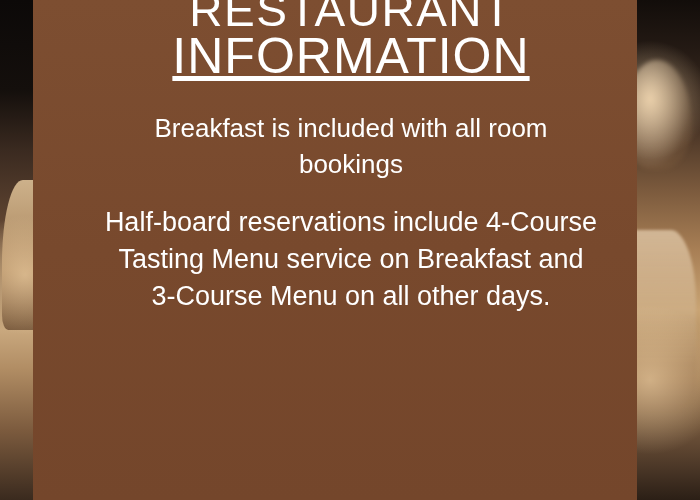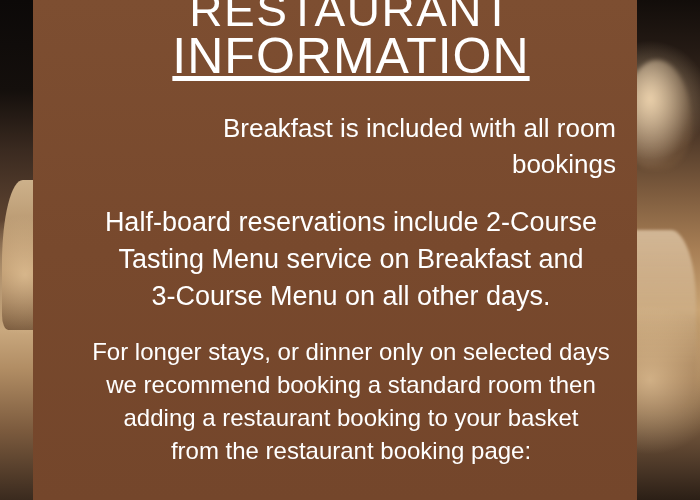--- a/index.html
+++ b/index.html
@@ -131,21 +131,20 @@
   .para {
     margin: 0 auto;
     font-weight: 400;
     color: #ffffff;
   }
   .para-1 {
     font-size: 26px;
     line-height: 36px;
     width: 530px;
     margin-top: 14px;
-    text-align: right;
   }
   .para-2 {
     font-size: 27px;
     line-height: 37px;
     width: 590px;
     margin-top: 22px;
   }
   .para-3 {
     font-size: 24px;
     line-height: 33px;
@@ -174,27 +173,21 @@
 
       <h1 class="title-1">RESTAURANT</h1>
       <h2 class="title-2">INFORMATION</h2>
 
       <p class="para para-1">
         <span class="line">Breakfast is included with all room</span>
         <span class="line">bookings</span>
       </p>
 
       <p class="para para-2">
-        <span class="line">Half-board reservations include 2-Course</span>
+        <span class="line">Half-board reservations include 4-Course</span>
         <span class="line">Tasting Menu service on Breakfast and</span>
         <span class="line">3-Course Menu on all other days.</span>
       </p>
 
-      <p class="para para-3">
-        <span class="line">For longer stays, or dinner only on selected days</span>
-        <span class="line">we recommend booking a standard room then</span>
-        <span class="line">adding a restaurant booking to your basket</span>
-        <span class="line">from the restaurant booking page:</span>
-      </p>
 
     </div>
   </div>
 </div>
 
 </body></html>

